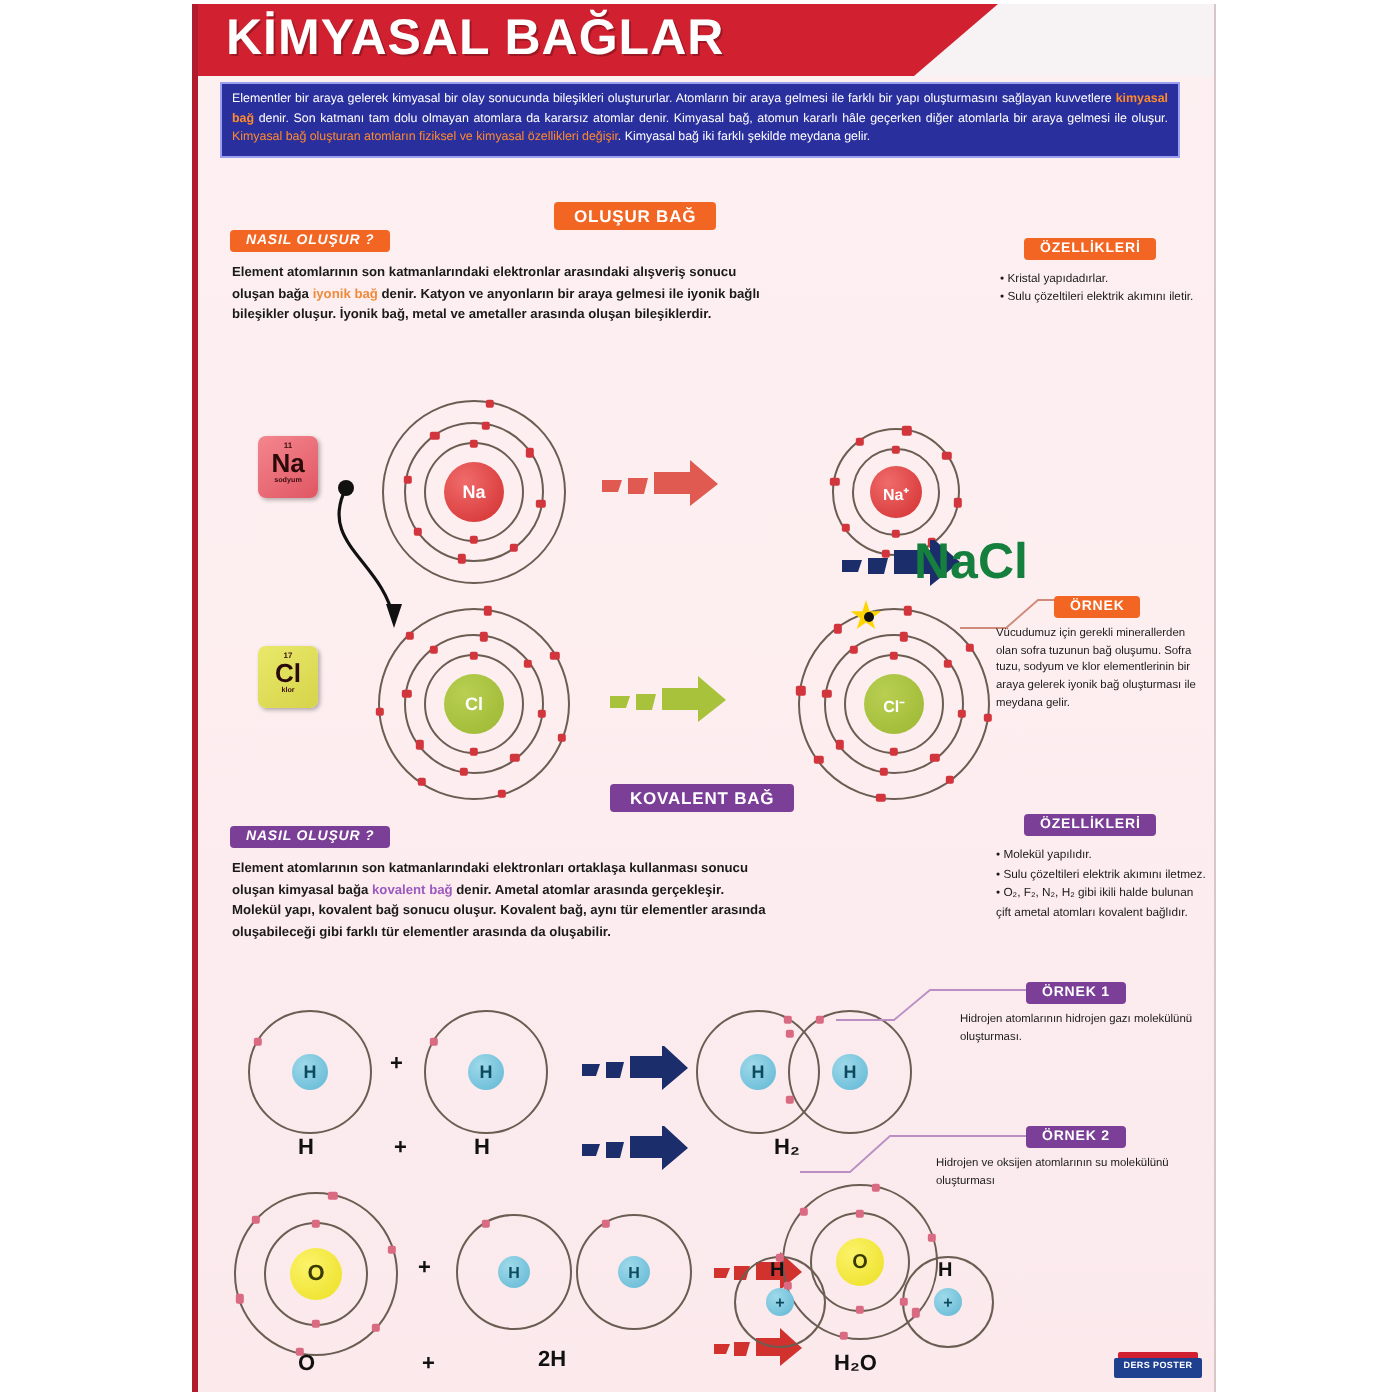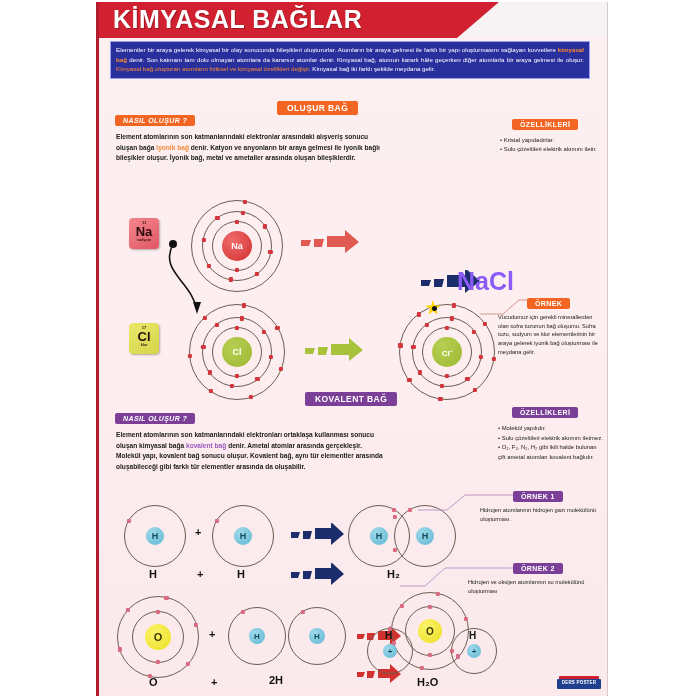--- a/index.html
+++ b/index.html
@@ -123,21 +123,21 @@
     position:absolute;width:4.2px;height:4.2px;border-radius:1px;
     background:#d2363c;
     transform:translate(-50%,-50%);
   }
   .el-dot.pink{background:#d96a82;}
 
   
   .arrow{position:absolute;}
 
   .nacl{
-    position:absolute;font-size:25px;font-weight:bold;color:#8b5cf6;
+    position:absolute;font-size:25px;font-weight:bold;color:#15803d;
     font-family:"Liberation Sans", sans-serif;
   }
 
   .molname{
     position:absolute;font-size:11px;font-weight:bold;color:#111;
   }
   .plus{position:absolute;font-size:11px;font-weight:bold;color:#111;}
 
   .leader{position:absolute;}
 
@@ -215,20 +215,35 @@
         <div class="el-dot" style="left: 75.8512px; top: 28.4984px;"></div>
         <div class="el-dot" style="left: 81.4835px; top: 53.904px;"></div>
         <div class="el-dot" style="left: 67.5016px; top: 75.8512px;"></div>
         <div class="el-dot" style="left: 42.096px; top: 81.4835px;"></div>
         <div class="el-dot" style="left: 20.1488px; top: 67.5016px;"></div>
         <div class="el-dot" style="left: 14.5165px; top: 42.096px;"></div>
         <div class="el-dot" style="left: 28.4984px; top: 20.1488px;"></div>
         <div class="el-dot" style="left: 55.8142px; top: 3.68365px;"></div>
       </div>
 
+    <div class="atom" id="atom-na-ion" style="left:310px;top:205px;width:78px;height:78px;">
+        <div class="shell" style="width: 42px; height: 42px;"></div>
+        <div class="shell" style="width: 62px; height: 62px;"></div>
+        <div class="nucleus nuc-na" style="width: 26px; height: 26px; font-size: 8px;">Na⁺</div>
+        <div class="el-dot" style="left: 39px; top: 18px;"></div>
+        <div class="el-dot" style="left: 39px; top: 60px;"></div>
+        <div class="el-dot" style="left: 44.3831px; top: 8.47096px;"></div>
+        <div class="el-dot" style="left: 64.3937px; top: 21.2191px;"></div>
+        <div class="el-dot" style="left: 69.529px; top: 44.3831px;"></div>
+        <div class="el-dot" style="left: 56.7809px; top: 64.3937px;"></div>
+        <div class="el-dot" style="left: 33.6169px; top: 69.529px;"></div>
+        <div class="el-dot" style="left: 13.6063px; top: 56.7809px;"></div>
+        <div class="el-dot" style="left: 8.47096px; top: 33.6169px;"></div>
+        <div class="el-dot" style="left: 21.2191px; top: 13.6063px;"></div>
+      </div>
 
     <div class="atom" id="atom-cl" style="left:86px;top:298px;width:104px;height:104px;">
         <div class="shell" style="width: 48px; height: 48px;"></div>
         <div class="shell" style="width: 68px; height: 68px;"></div>
         <div class="shell" style="width: 94px; height: 94px;"></div>
         <div class="nucleus nuc-cl" style="width: 30px; height: 30px; font-size: 9px;">Cl</div>
         <div class="el-dot" style="left: 52px; top: 28px;"></div>
         <div class="el-dot" style="left: 52px; top: 76px;"></div>
         <div class="el-dot" style="left: 56.7319px; top: 18.3309px;"></div>
         <div class="el-dot" style="left: 79.1536px; top: 31.5383px;"></div>

